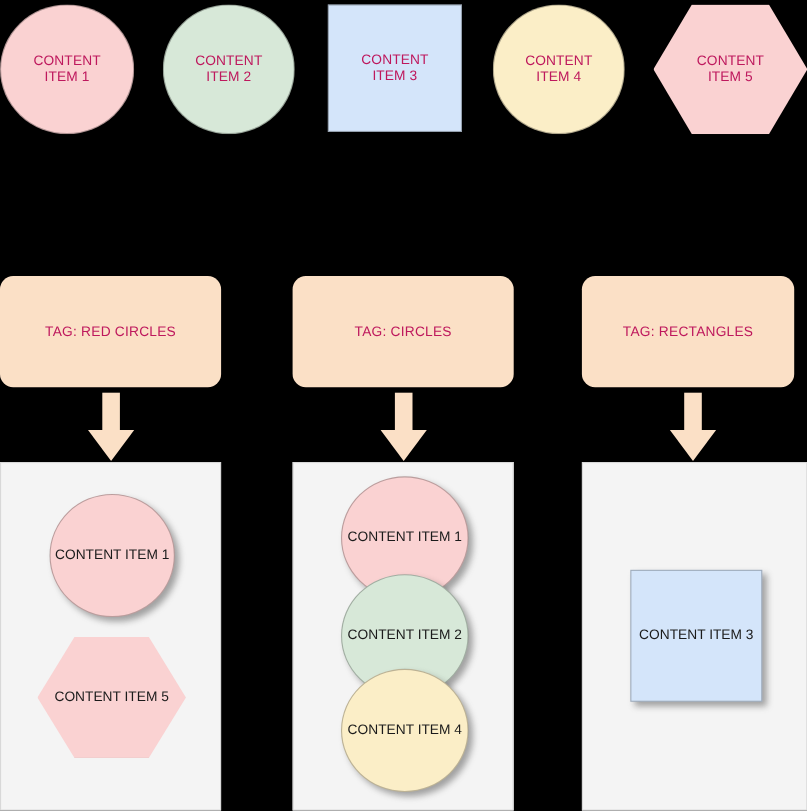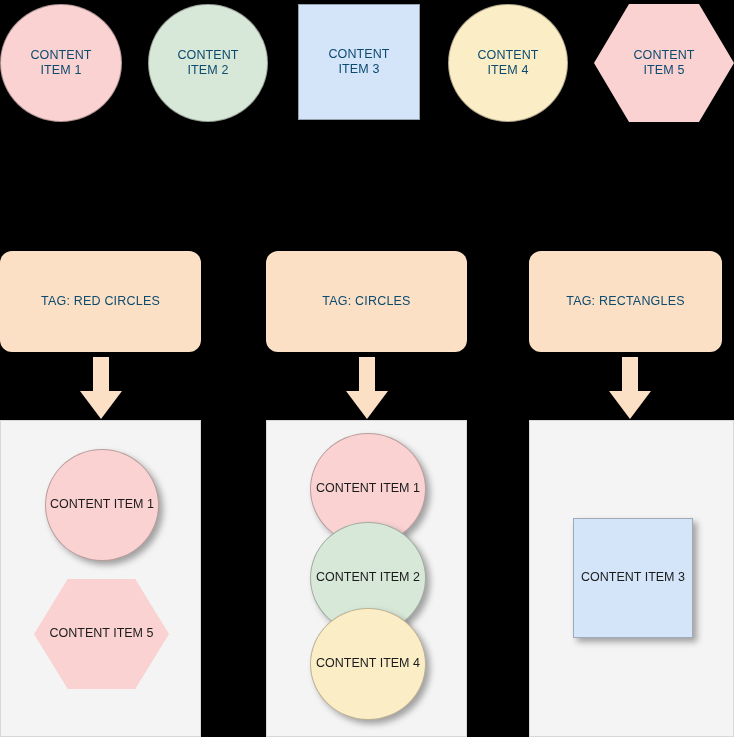--- a/index.html
+++ b/index.html
@@ -23,21 +23,21 @@
   }
 
   
   .node {
     position: absolute;
     box-sizing: border-box;
     display: flex;
     align-items: center;
     justify-content: center;
     text-align: center;
-    color: #0c4a6e;
+    color: #be185d;
     line-height: 1.22;
   }
 
   .node .label {
     pointer-events: none;
     white-space: pre-line;
   }
 
   
   .src-label {

